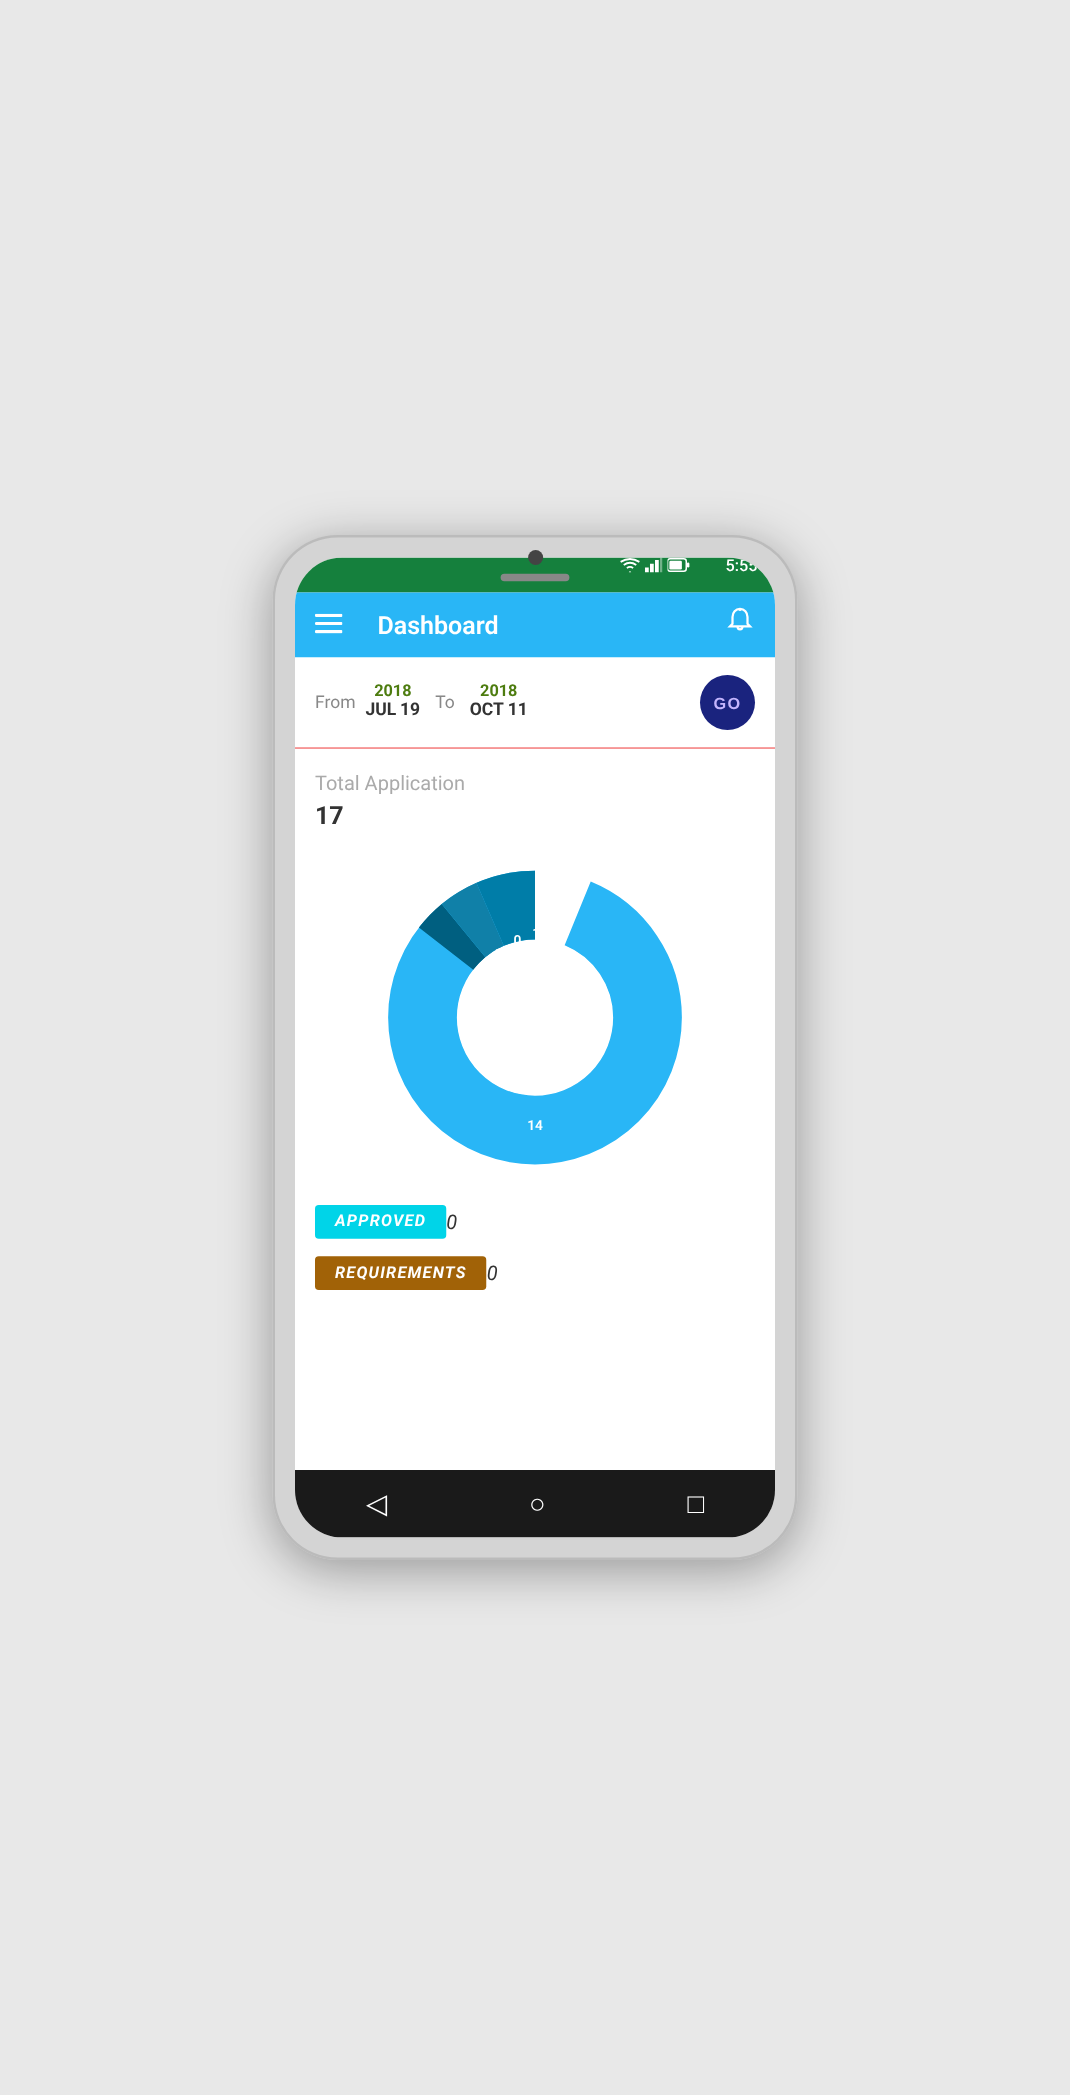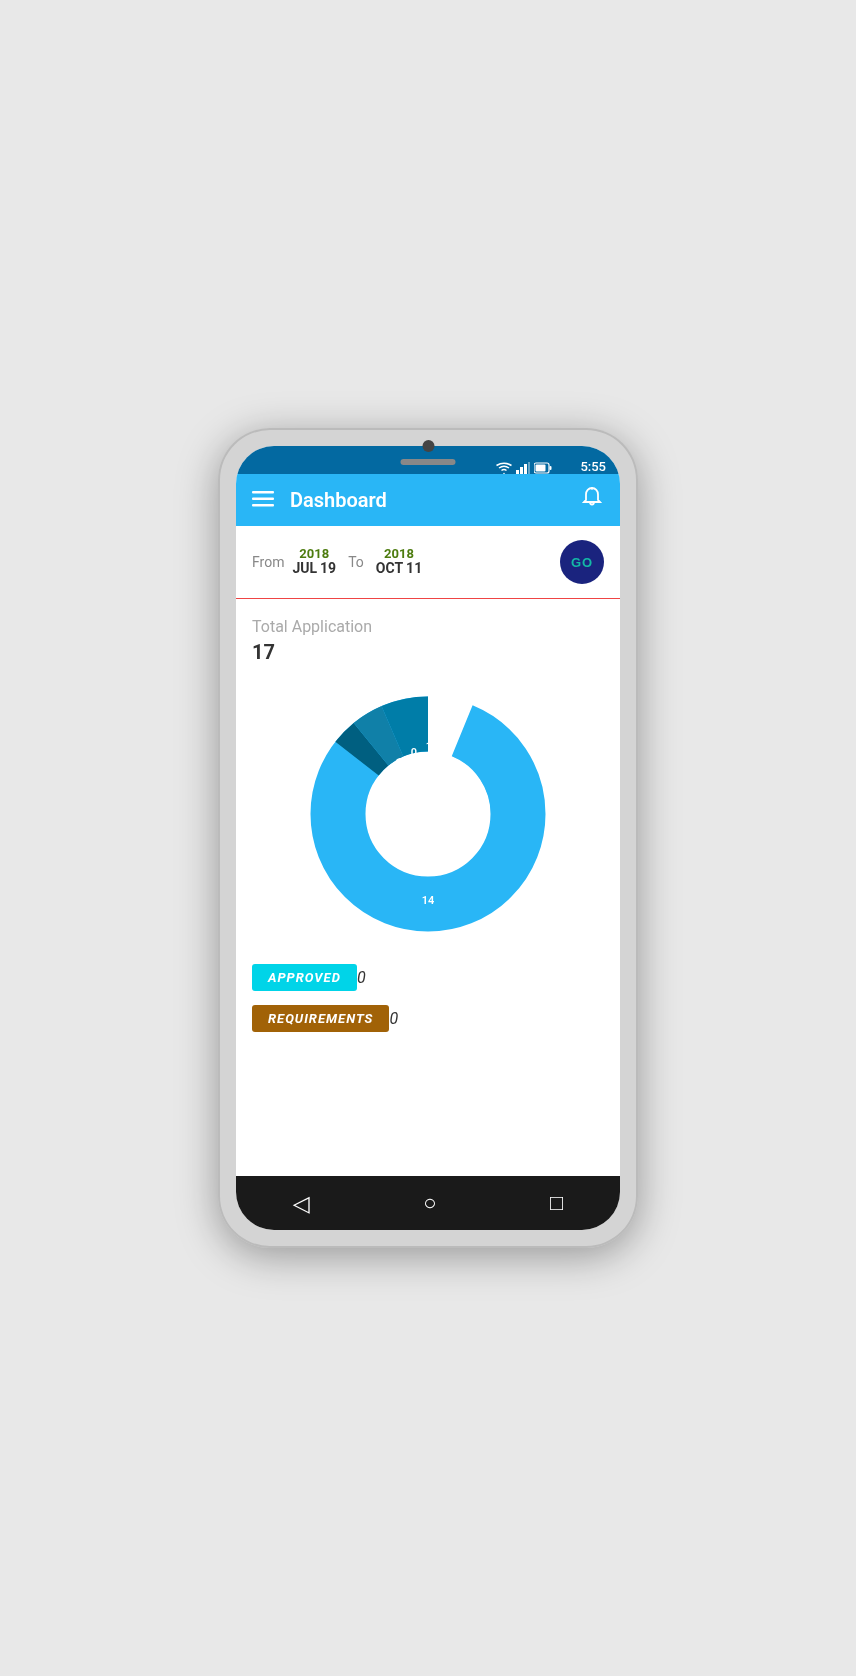--- a/index.html
+++ b/index.html
@@ -28,24 +28,24 @@
       background: #fff;
       border-radius: 38px;
       overflow: hidden;
       display: flex;
       flex-direction: column;
       position: relative;
     }
 
     
     .status-bar {
-      background: #0369a1;
+      background: #15803d;
       height: 28px;
       display: flex;
-      align-items: flex-end;
+      align-items: flex-start;
       justify-content: flex-end;
       padding: 0 14px;
       gap: 24px;
       flex-shrink: 0;
     }
     .status-icons {
       display: flex;
       align-items: center;
       gap: 4px;
     }
@@ -57,20 +57,21 @@
     }
 
     
     .app-bar {
       background: #29b6f6;
       height: 52px;
       display: flex;
       align-items: center;
       padding: 0 16px;
       flex-shrink: 0;
+      gap: 12px;
     }
     .app-bar-menu {
       color: #fff;
       font-size: 20px;
       cursor: pointer;
       margin-right: 16px;
     }
     .app-bar-title {
       color: #fff;
       font-size: 20px;
@@ -126,21 +127,21 @@
     }
     .date-to {
       color: #888;
       font-size: 14px;
       font-weight: 400;
       margin: 12px 4px;
     }
     .go-button {
       margin-left: auto;
       background: #1a237e;
-      color: #14b8a6;
+      color: #c4b5fd;
       border: none;
       border-radius: 50%;
       width: 44px;
       height: 44px;
       font-size: 13px;
       font-weight: 700;
       cursor: pointer;
       display: flex;
       align-items: center;
       justify-content: center;

